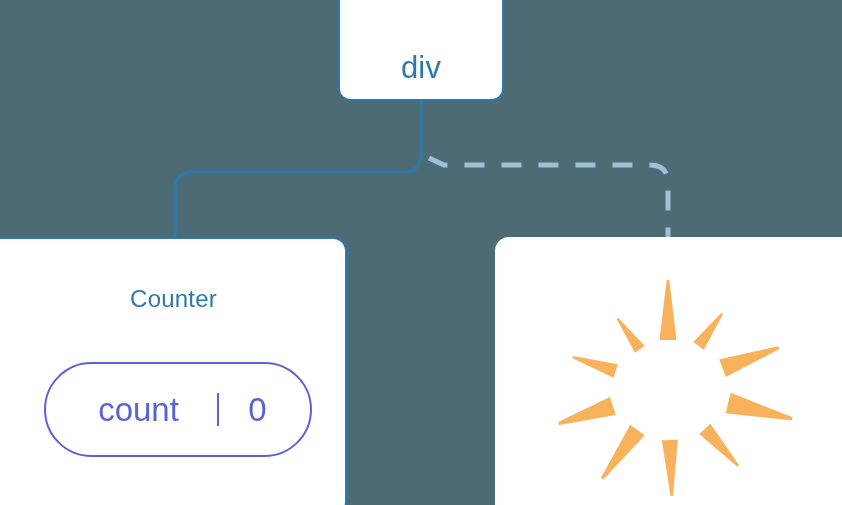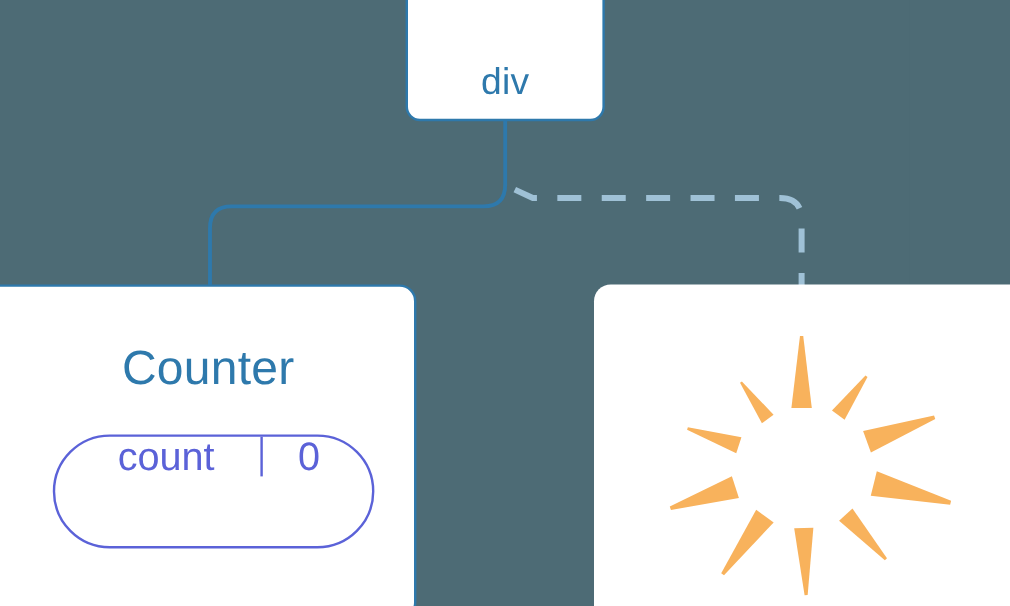--- a/index.html
+++ b/index.html
@@ -61,21 +61,21 @@
   
   #node-counter {
     left: -14px;
     top: 237px;
     width: 361px;
     height: 279px;
     border-radius: 14px;
     padding-top: 48px;
   }
   #node-counter .node-title {
-    font-size: 40px;
+    font-size: 24px;
     color: #2e79ac;
     text-align: center;
     line-height: 1;
     letter-spacing: 0.2px;
     margin-left: 14px;
   }
 
   
   #node-sparkle {
     left: 495px;
@@ -89,21 +89,21 @@
   
   .state-pill {
     position: absolute;
     left: 56px;
     top: 123px;
     width: 268px;
     height: 95px;
     border: 2px solid #5b62d8;
     border-radius: 48px;
     display: flex;
-    align-items: flex-start;
+    align-items: center;
     box-sizing: border-box;
     background: #ffffff;
   }
   .state-pill .pill-key {
     flex: 0 0 173px;
     display: flex;
     align-items: center;
     justify-content: center;
     font-size: 33px;
     color: #5b62d8;

